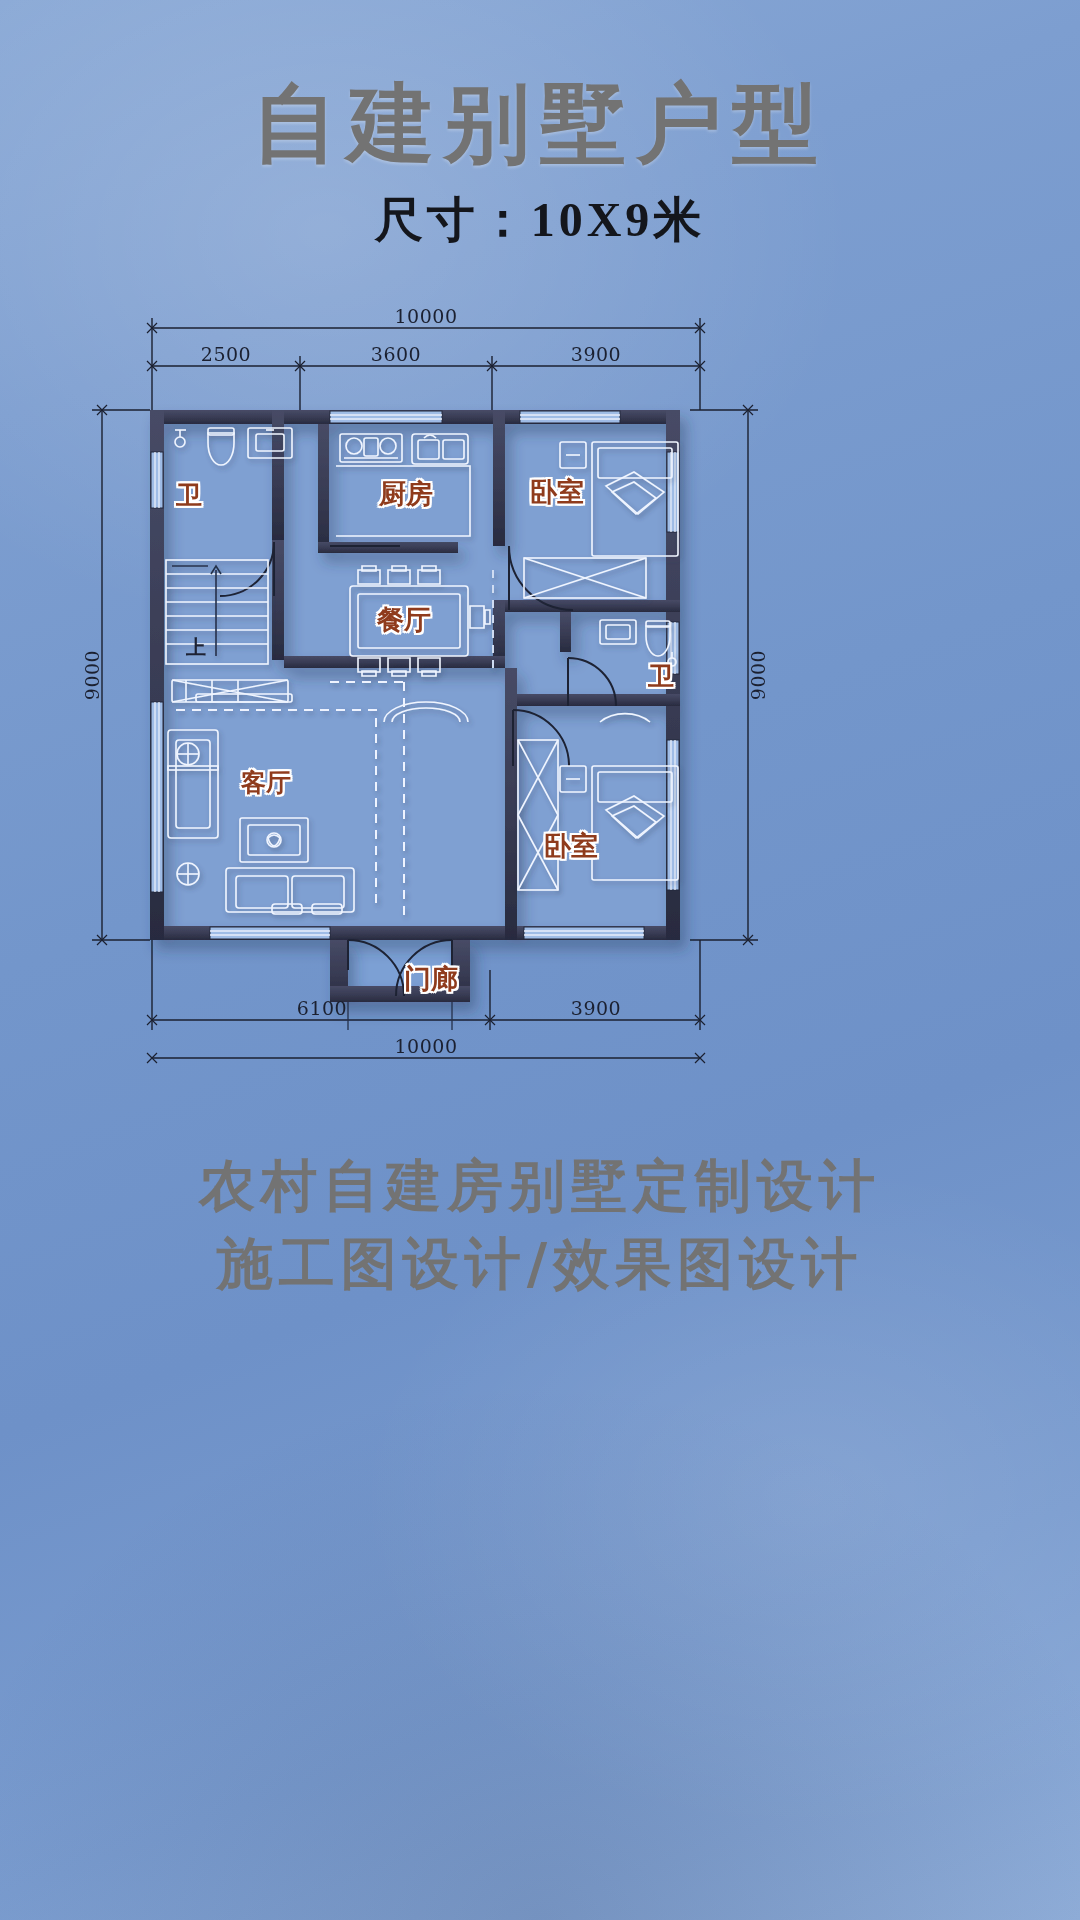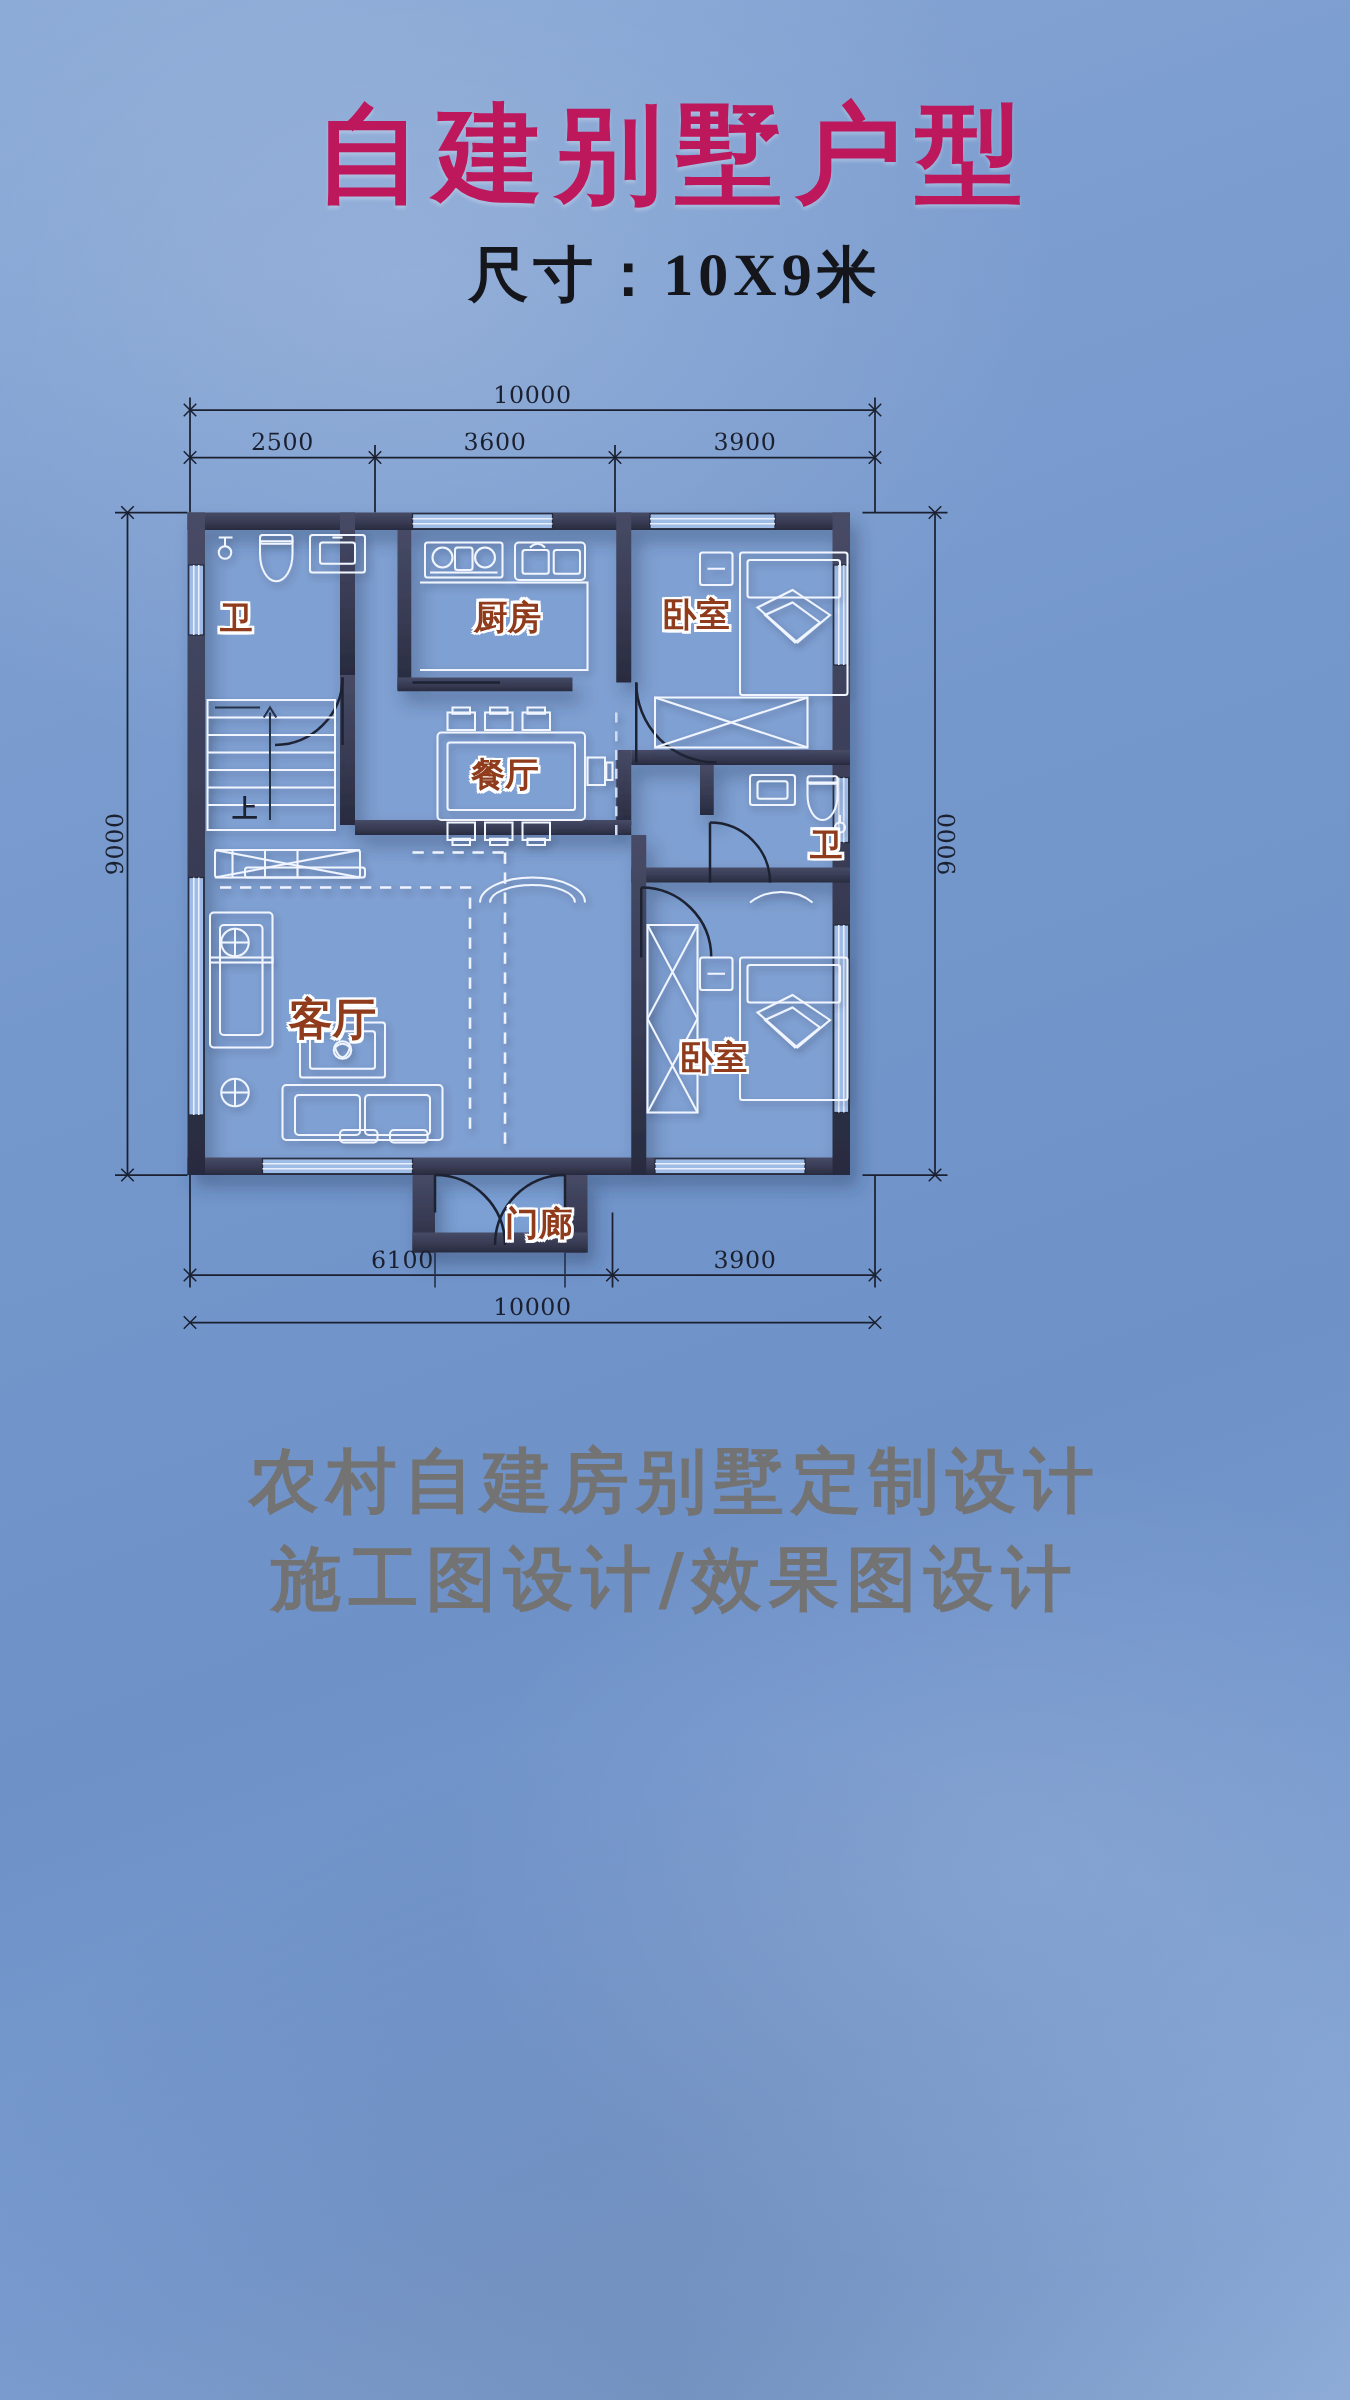--- a/index.html
+++ b/index.html
@@ -12,21 +12,21 @@
   
   .bg-haze{position:absolute;inset:0;pointer-events:none;
     background:
       radial-gradient(ellipse 70% 30% at 30% 12%, rgba(255,255,255,.16), rgba(255,255,255,0) 70%),
       radial-gradient(ellipse 60% 25% at 75% 78%, rgba(255,255,255,.10), rgba(255,255,255,0) 70%),
       radial-gradient(ellipse 80% 40% at 50% 100%, rgba(40,60,100,.18), rgba(0,0,0,0) 70%);
   }
   .title{
     position:absolute;left:0;right:0;top:66px;text-align:center;
     font-family:"DejaVu Serif","Liberation Serif",serif;
-    font-size:86px;font-weight:700;letter-spacing:10px;color:#be185d;
+    font-size:86px;font-weight:700;letter-spacing:10px;color:#737373;
     text-shadow:0 2px 3px rgba(255,255,255,.25);
   }
   .subtitle{
     position:absolute;left:0;right:0;top:188px;text-align:center;
     font-family:Liberation Serif, serif;
     font-size:48px;font-weight:700;letter-spacing:4px;color:#14161c;
   }
   .footer{
     position:absolute;left:0;right:0;top:1146px;text-align:center;
     font-family:"DejaVu Serif","Liberation Serif",serif;
@@ -436,21 +436,21 @@
 
   <div class="dimtext vert" style="left:92px;top:405px;">9000</div>
   <div class="dimtext vert" style="left:758px;top:405px;">9000</div>
 
   
   <div class="roomlabel" style="left:189px;top:225px;font-size:26px;">卫</div>
   <div class="roomlabel" style="left:406px;top:224px;font-size:27px;font-family:Liberation Mono, monospace;">厨房</div>
   <div class="roomlabel" style="left:557px;top:222px;font-size:27px;">卧室</div>
   <div class="roomlabel" style="left:404px;top:350px;font-size:27px;">餐厅</div>
   <div class="roomlabel" style="left:661px;top:406px;font-size:26px;">卫</div>
-  <div class="roomlabel" style="left:266px;top:546px;font-size:35px;">客厅</div>
+  <div class="roomlabel" style="left:266px;top:512px;font-size:25px;">客厅</div>
   <div class="roomlabel" style="left:571px;top:576px;font-size:27px;">卧室</div>
   <div class="roomlabel" style="left:431px;top:709px;font-size:27px;">门廊</div>
   <div class="roomlabel" style="left:196px;top:377px;font-size:20px;color:#1d2233;text-shadow:none;">上</div>
 </div>
 
 <div class="footer">
   <div>农村自建房别墅定制设计</div>
   <div>施工图设计/效果图设计</div>
 </div>
 

